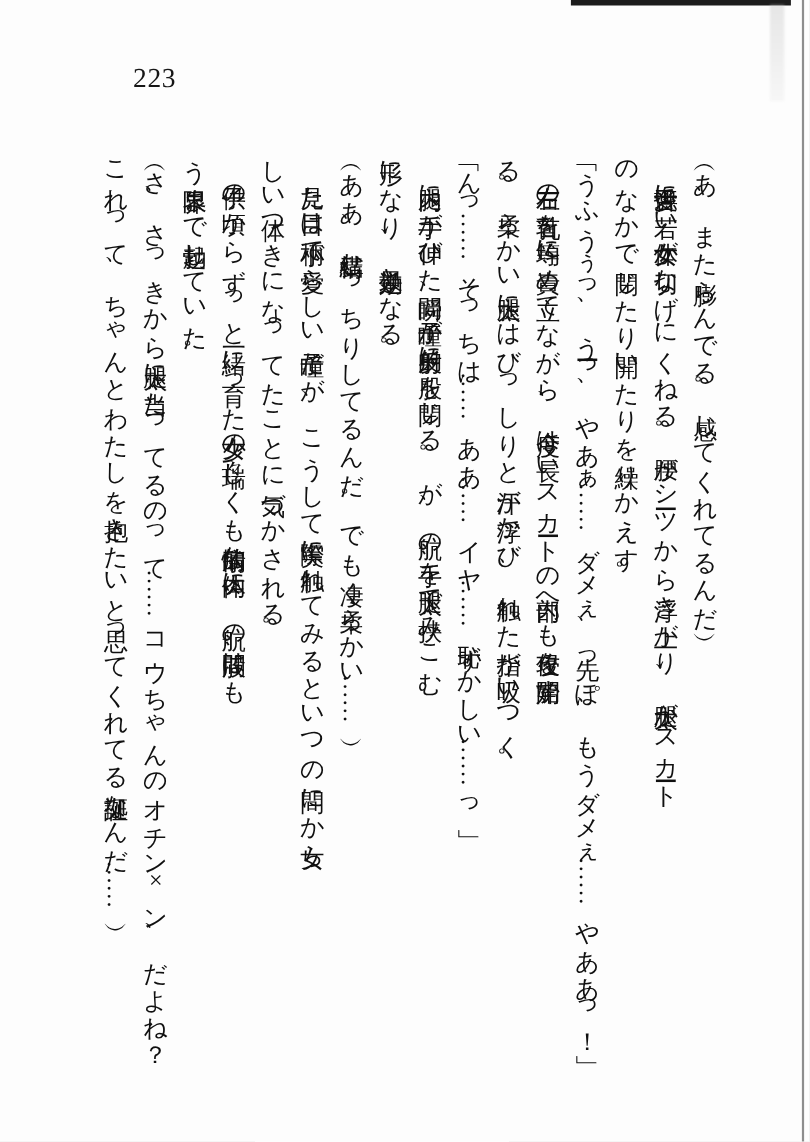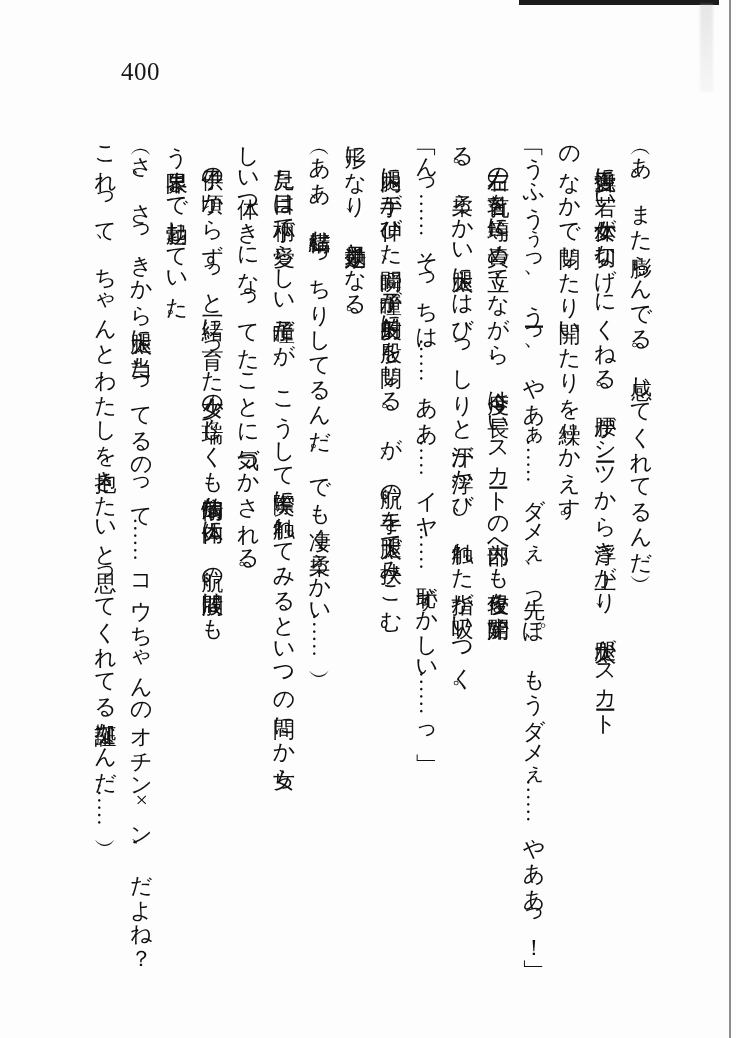--- a/index.html
+++ b/index.html
@@ -67,21 +67,21 @@
   }
 </style>
 </head>
 <body>
 
 <div class="page">
   <div class="artifact-top-edge"></div>
   <div class="artifact-smudge"></div>
   <div class="artifact-right-edge"></div>
 
-  <div class="page-number">400</div>
+  <div class="page-number">223</div>
 
   <div class="text-block" id="text-block">
       <div class="line" style="text-indent: 0.5em;">（あ、また膨らんでる。感じてくれてるんだ）</div>
       <div class="line" style="text-indent: 1em;">舌愛撫に若い女体が切なげにくねる。腰がシーツから浮き上がり、太腿がスカート</div>
       <div class="line" style="text-indent: 0em;">のなかで閉じたり開いたりを繰りかえす。</div>
       <div class="line" style="text-indent: 0.5em;">「うふうぅっ、うーっ、やあぁ……ダメぇ、先っぽ、もうダメぇ……やああっ！」</div>
       <div class="line" style="text-indent: 1em;">左右の乳首を均等に責め立てながら、今度は長いスカートの内部へも侵攻を開始す</div>
       <div class="line" style="text-indent: 0em;">る。柔らかい太腿にはびっしりと汗が浮かび、触れた指が吸いつく。</div>
       <div class="line" style="text-indent: 0.5em;">「んっ……そっちは……ああ……イヤ……恥ずかしい……っ」</div>
       <div class="line" style="text-indent: 1em;">内腿に手が伸びた瞬間、瞳子が反射的に股を閉じる。が、航の手を太腿で挟みこむ</div>

